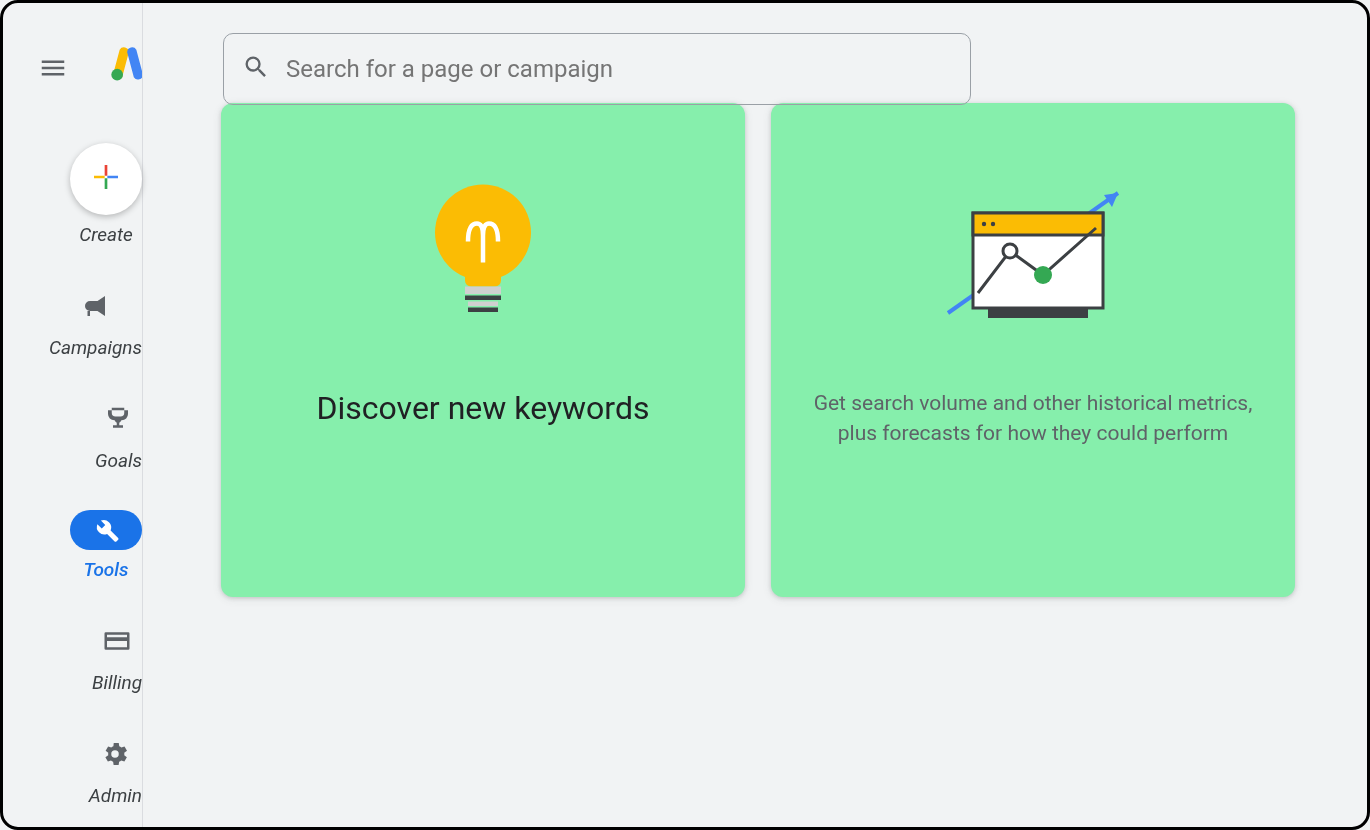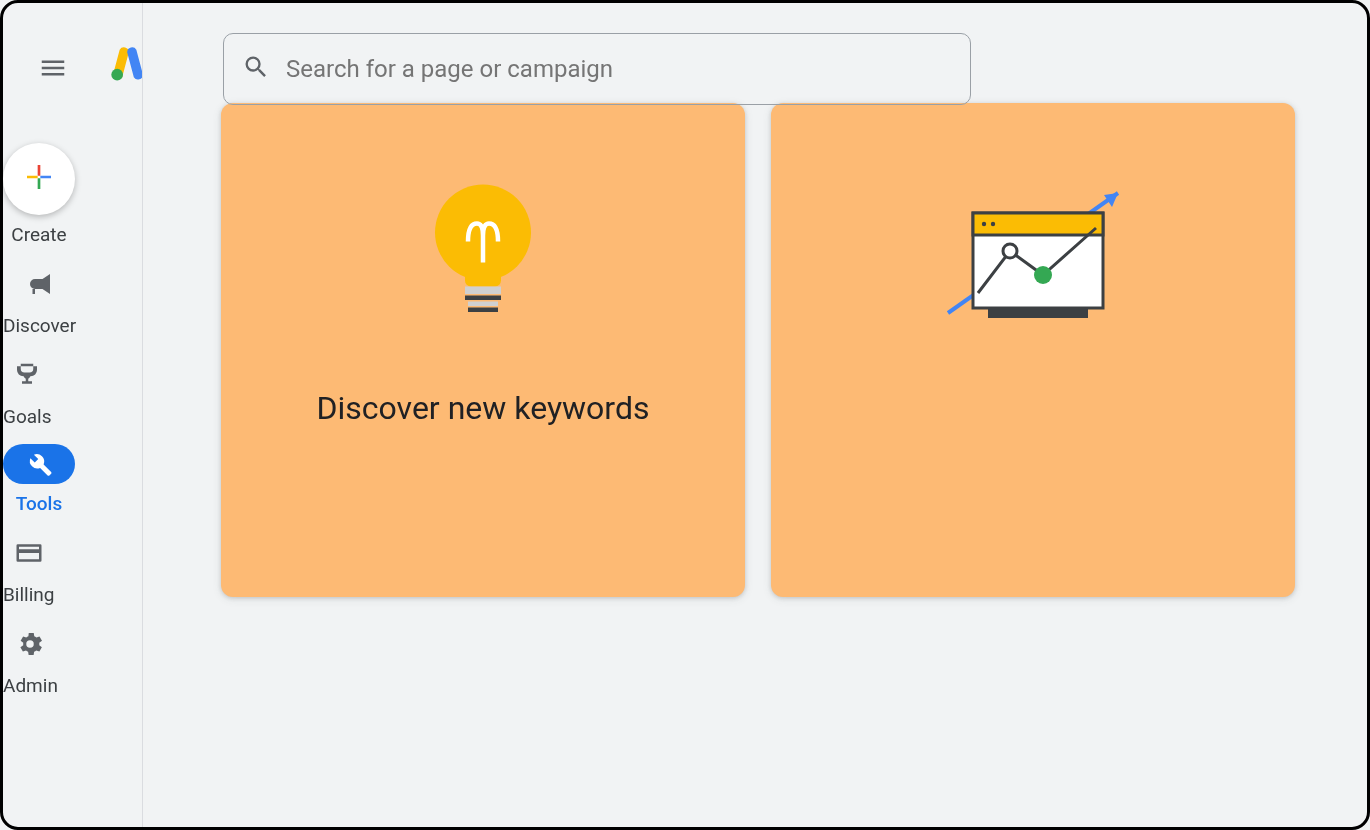--- a/index.html
+++ b/index.html
@@ -38,23 +38,24 @@
   .hamburger svg { width: 30px; height: 30px; }
   .logo {
     position: absolute;
     top: 40px;
     left: 105px;
   }
   .nav {
     margin-top: 100px;
     display: flex;
     flex-direction: column;
-    align-items: flex-start;
-    gap: 16px;
+    align-items: flex-end;
+    gap: 38px;
     width: 100%;
+    font-style: italic;
   }
   .nav-item {
     display: flex;
     flex-direction: column;
     align-items: center;
     gap: 8px;
     cursor: pointer;
     color: #3c4043;
   }
   .nav-item.active .nav-label { color: #1a73e8; font-weight: 500; }
@@ -117,21 +118,21 @@
   }
   .cards {
     display: flex;
     gap: 26px;
     margin-top: 70px;
     margin-left: 38px;
   }
   .card {
     width: 524px;
     height: 494px;
-    background: #fdba74;
+    background: #86efac;
     border-radius: 12px;
     box-shadow: 0 1px 4px rgba(60,64,67,0.2), 0 2px 10px rgba(60,64,67,0.1);
     display: flex;
     flex-direction: column;
     align-items: center;
     padding: 65px 40px 40px 40px;
     cursor: pointer;
   }
   .card-illustration {
     height: 180px;
@@ -192,21 +193,21 @@
         </div>
         <span class="nav-label">Create</span>
       </div>
 
       <div class="nav-item">
         <div class="nav-icon-wrap">
           <svg viewBox="0 0 24 24" fill="#5f6368">
               <path d="M20 4v16l-6-4H8a4 4 0 0 1 0-8h6l6-4zM6 16h2v4H6z"></path>
             </svg>
         </div>
-        <span class="nav-label">Discover</span>
+        <span class="nav-label">Campaigns</span>
       </div>
 
       <div class="nav-item">
         <div class="nav-icon-wrap">
           <svg viewBox="0 0 24 24" fill="#5f6368">
               <path d="M7 3h10v2h3v3a5 5 0 0 1-5 5h-.3A5 5 0 0 1 13 15v2h3v2H8v-2h3v-2a5 5 0 0 1-1.7-2H9a5 5 0 0 1-5-5V5h3V3zm10 4V5H7v2a3 3 0 0 0 3 3h4a3 3 0 0 0 3-3z"></path>
             </svg>
         </div>
         <span class="nav-label">Goals</span>
       </div>
@@ -281,17 +282,18 @@
             <circle cx="66" cy="51" r="2.2" fill="#3c4043"></circle>
             <circle cx="75" cy="51" r="2.2" fill="#3c4043"></circle>
 
             <polyline points="60,120 92,78 125,102 178,55" fill="none" stroke="#3c4043" stroke-width="3"></polyline>
             <circle cx="92" cy="78" r="7" fill="#fff" stroke="#3c4043" stroke-width="3"></circle>
             <circle cx="125" cy="102" r="9" fill="#34A853"></circle>
 
             <rect x="70" y="135" width="100" height="10" fill="#3c4043"></rect>
           </svg>
         </div>
+        <p class="card-desc">Get search volume and other historical metrics, plus forecasts for how they could perform</p>
       </div>
 
     </div>
   </main>
 </div>
 
 </body></html>

